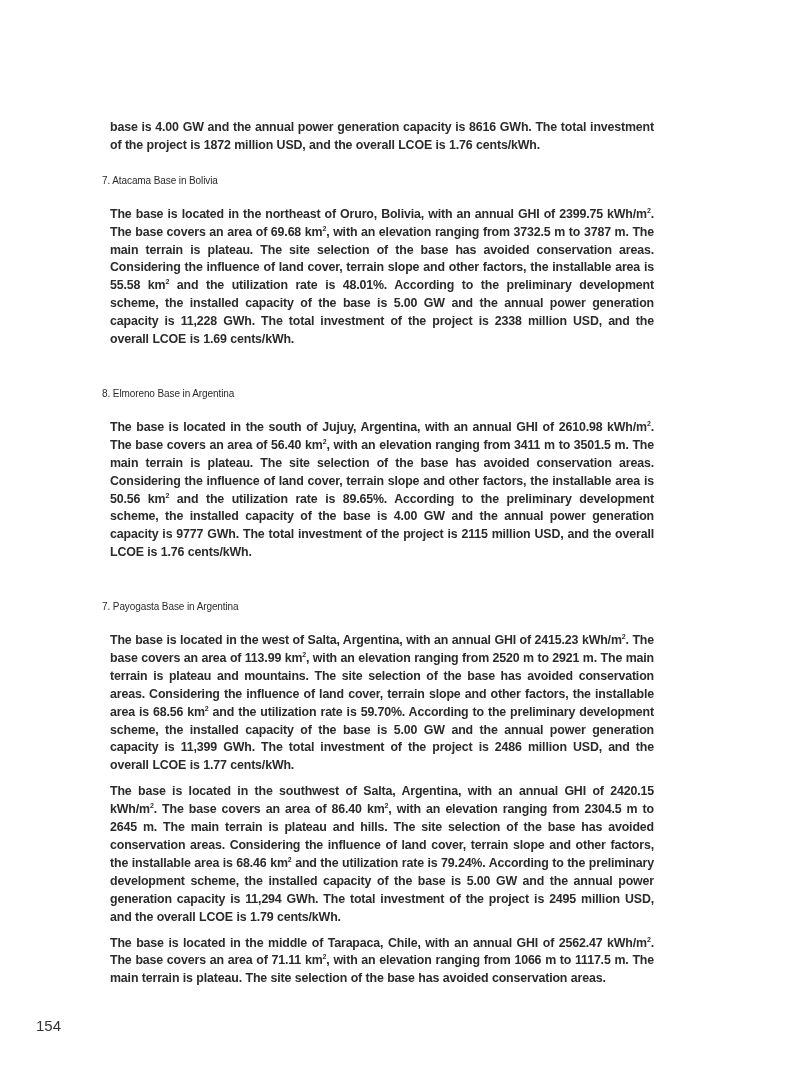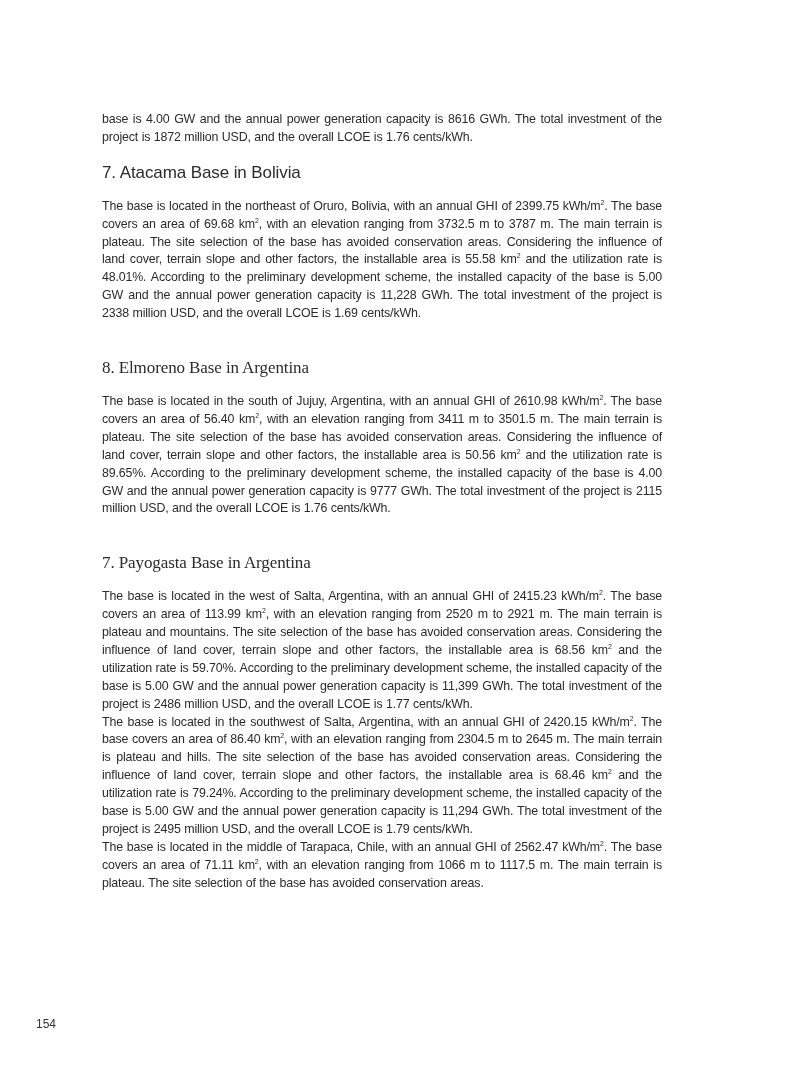--- a/index.html
+++ b/index.html
@@ -19,41 +19,42 @@
       position: absolute;
       left: 102px;
       top: 111px;
       width: 560px;
     }
     .para {
       font-size: 12.4px;
       line-height: 17.9px;
       text-align: justify;
       text-align-last: left;
-      margin: 0;
+      margin: 8px;
       letter-spacing: -0.15px;
       word-spacing: 0.2px;
+      font-weight: bold;
     }
     .heading {
-      font-size: 17px;
+      font-size: 10px;
       line-height: 17.9px;
       margin: 17px 0 16px 0;
       letter-spacing: -0.1px;
     }
-    .section + .section .heading { margin-top: 36px; font-family: Liberation Serif, serif; }
+    .section + .section .heading { margin-top: 36px; }
     sup {
       font-size: 7px;
       line-height: 0;
       vertical-align: 5px;
     }
     .page-number {
       position: absolute;
       left: 36px;
       top: 1017px;
-      font-size: 12px;
+      font-size: 15px;
       color: #333333;
     }
   </style>
 </head>
 <body>
 
 <div class="content">
   <p class="para">base is 4.00 GW and the annual power generation capacity is 8616 GWh. The total investment of the project is 1872 million USD, and the overall LCOE is 1.76 cents/kWh.</p>
 
   <div class="section">

